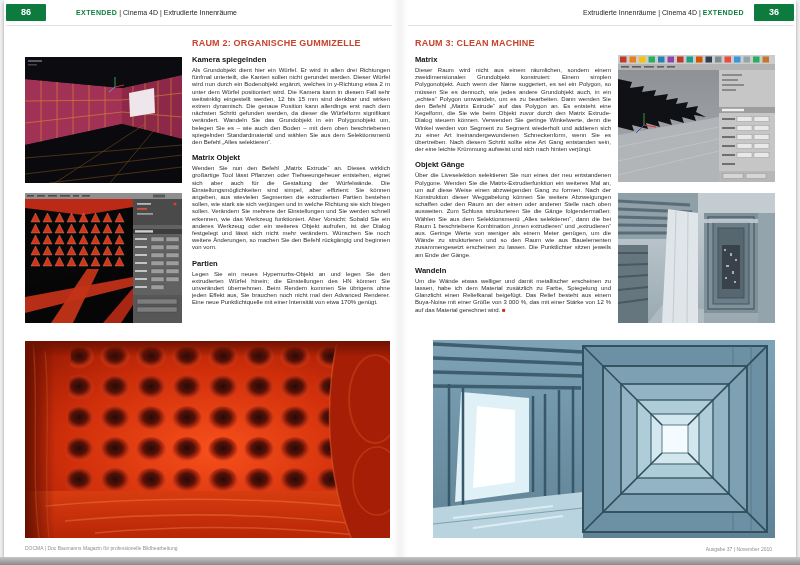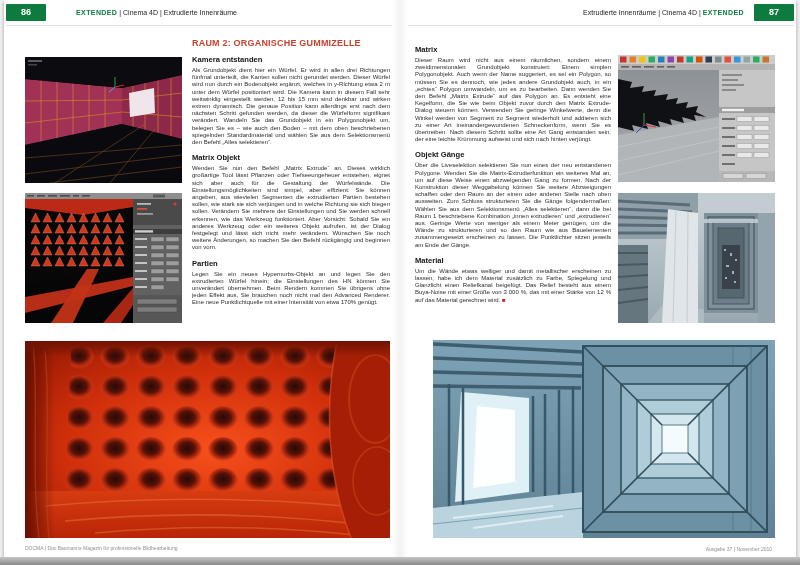--- a/index.html
+++ b/index.html
@@ -48,21 +48,21 @@
 </style>
 </head>
 <body>
 
 <div class="stage">
   <div class="spread">
 
     <div class="pgnum left">86</div>
     <div class="crumb lft"><b class="brand">EXTENDED</b><span> | Cinema 4D | Extrudierte Innenräume</span></div>
     <div class="crumb rgt"><span>Extrudierte Innenräume | Cinema 4D | </span><b class="brand">EXTENDED</b></div>
-    <div class="pgnum right">87</div>
+    <div class="pgnum right">36</div>
     <div class="hdr-rule l"></div>
     <div class="hdr-rule r"></div>
 
     <div class="fig f1">
       <svg viewBox="0 0 157 126" preserveAspectRatio="none">
         <rect width="157" height="126" fill="#15151b"></rect>
         <polygon points="0,22 97,31 97,67 0,88" fill="#a23156"></polygon>
         <polygon points="97,31 157,18 157,82 97,67" fill="#8e2848"></polygon>
         <polygon points="0,0 157,0 157,18 97,31 0,22" fill="#0b0b10"></polygon>
         <polygon points="0,88 97,67 157,82 157,126 0,126" fill="#0a0a0e"></polygon>
@@ -222,34 +222,35 @@
         <path d="M312,0 C298,70 304,140 326,197 L365,197 L365,0 Z" fill="#a61e05"></path>
         <path d="M312,0 C298,70 304,140 326,197" fill="none" stroke="#e0592a" stroke-width="1.5" opacity="0.6"></path>
         <ellipse cx="350" cy="58" rx="26" ry="44" fill="none" stroke="#cf4d22" stroke-width="2" opacity="0.45"></ellipse>
         <ellipse cx="352" cy="140" rx="24" ry="34" fill="none" stroke="#d8582b" stroke-width="1.6" opacity="0.4"></ellipse>
         <rect width="365" height="16" fill="url(#topG)"></rect>
       </svg>
     </div>
 
     <div class="txtcol left">
       <h1 class="rheading">RAUM 2: ORGANISCHE GUMMIZELLE</h1>
-      <h2 class="subhead">Kamera entstanden</h2>
+      <h2 class="subhead">Kamera spiegelnden</h2>
       <p class="body">Als Grundobjekt dient hier ein Würfel. Er wird in allen drei Richtungen fünfmal unterteilt, die Kanten sollen nicht gerundet werden. Dieser Würfel wird nun durch ein Bodenobjekt ergänzt, welches in y-Richtung etwa 2 m unter dem Würfel positioniert wird. Die Kamera kann in diesem Fall sehr weitwinklig eingestellt werden, 12 bis 15 mm sind denkbar und wirken extrem dynamisch. Die genaue Position kann allerdings erst nach dem nächsten Schritt gefunden werden, da dieser die Würfelform signifikant verändert. Wandeln Sie das Grundobjekt in ein Polygonobjekt um, belegen Sie es – wie auch den Boden – mit dem oben beschriebenen spiegelnden Standardmaterial und wählen Sie aus dem Selektionsmenü den Befehl „Alles selektieren“.</p>
       <h2 class="subhead">Matrix Objekt</h2>
       <p class="body">Wenden Sie nun den Befehl „Matrix Extrude“ an. Dieses wirklich großartige Tool lässt Pflanzen oder Tiefseeungeheuer entstehen, eignet sich aber auch für die Gestaltung der Würfelwände. Die Einstellungsmöglichkeiten sind simpel, aber effizient: Sie können angeben, aus wievielen Segmenten die extrudierten Partien bestehen sollen, wie stark sie sich verjüngen und in welche Richtung sie sich biegen sollen. Verändern Sie mehrere der Einstellungen und Sie werden schnell erkennen, wie das Werkzeug funktioniert. Aber Vorsicht: Sobald Sie ein anderes Werkzeug oder ein weiteres Objekt aufrufen, ist der Dialog festgelegt und lässt sich nicht mehr verändern. Wünschen Sie noch weitere Änderungen, so machen Sie den Befehl rückgängig und beginnen von vorn.</p>
       <h2 class="subhead">Partien</h2>
       <p class="body">Legen Sie ein neues Hypernurbs-Objekt an und legen Sie den extrudierten Würfel hinein; die Einstellungen des HN können Sie unverändert übernehmen. Beim Rendern kommen Sie übrigens ohne jeden Effekt aus, Sie brauchen noch nicht mal den Advanced Renderer. Eine neue Punktlichtquelle mit einer Intensität von etwa 170% genügt.</p>
     </div>
 
     <div class="txtcol right">
+      <h1 class="rheading">RAUM 3: CLEAN MACHINE</h1>
       <h2 class="subhead">Matrix</h2>
       <p class="body">Dieser Raum wird nicht aus einem räumlichen, sondern einem zweidimensionalen Grundobjekt konstruiert: Einem simplen Polygonobjekt. Auch wenn der Name suggeriert, es sei ein Polygon, so müssen Sie es dennoch, wie jedes andere Grundobjekt auch, in ein „echtes“ Polygon umwandeln, um es zu bearbeiten. Dann wenden Sie den Befehl „Matrix Extrude“ auf das Polygon an. Es entsteht eine Kegelform, die Sie wie beim Objekt zuvor durch den Matrix Extrude-Dialog steuern können. Verwenden Sie geringe Winkelwerte, denn die Winkel werden von Segment zu Segment wiederholt und addieren sich zu einer Art ineinandergewundenen Schneckenform, wenn Sie es übertreiben. Nach diesem Schritt sollte eine Art Gang entstanden sein, der eine leichte Krümmung aufweist und sich nach hinten verjüngt.</p>
       <h2 class="subhead">Objekt Gänge</h2>
       <p class="body">Über die Liveselektion selektieren Sie nun eines der neu entstandenen Polygone. Wenden Sie die Matrix-Extrudierfunktion ein weiteres Mal an, um auf diese Weise einen abzweigenden Gang zu formen. Nach der Konstruktion dieser Weggabelung können Sie weitere Abzweigungen schaffen oder den Raum an der einen oder anderen Stelle nach oben ausweiten. Zum Schluss strukturieren Sie die Gänge folgendermaßen: Wählen Sie aus dem Selektionsmenü „Alles selektieren“, dann die bei Raum 1 beschriebene Kombination „innen extrudieren“ und „extrudieren“ aus. Geringe Werte von weniger als einem Meter genügen, um die Wände zu strukturieren und so den Raum wie aus Bauelementen zusammengesetzt erscheinen zu lassen. Die Punktlichter sitzen jeweils am Ende der Gänge.</p>
-      <h2 class="subhead">Material</h2>
+      <h2 class="subhead">Wandeln</h2>
       <p class="body"><span>Um die Wände etwas welliger und damit metallischer erscheinen zu lassen, habe ich dem Material zusätzlich zu Farbe, Spiegelung und Glanzlicht einen Reliefkanal beigefügt. Das Relief besteht aus einem Buya-Noise mit einer Größe von 3 000 %, das mit einer Stärke von 12 % auf das Material gerechnet wird.</span> <span class="endmark">■</span></p>
     </div>
 
     <div class="fig f4">
       <svg viewBox="0 0 157 127" preserveAspectRatio="none">
         <defs>
           <linearGradient id="vpg" x1="0" y1="0" x2="0" y2="1">
             <stop offset="0%" stop-color="#8e9196"></stop>
               <stop offset="100%" stop-color="#a8abae"></stop>
           </linearGradient>

